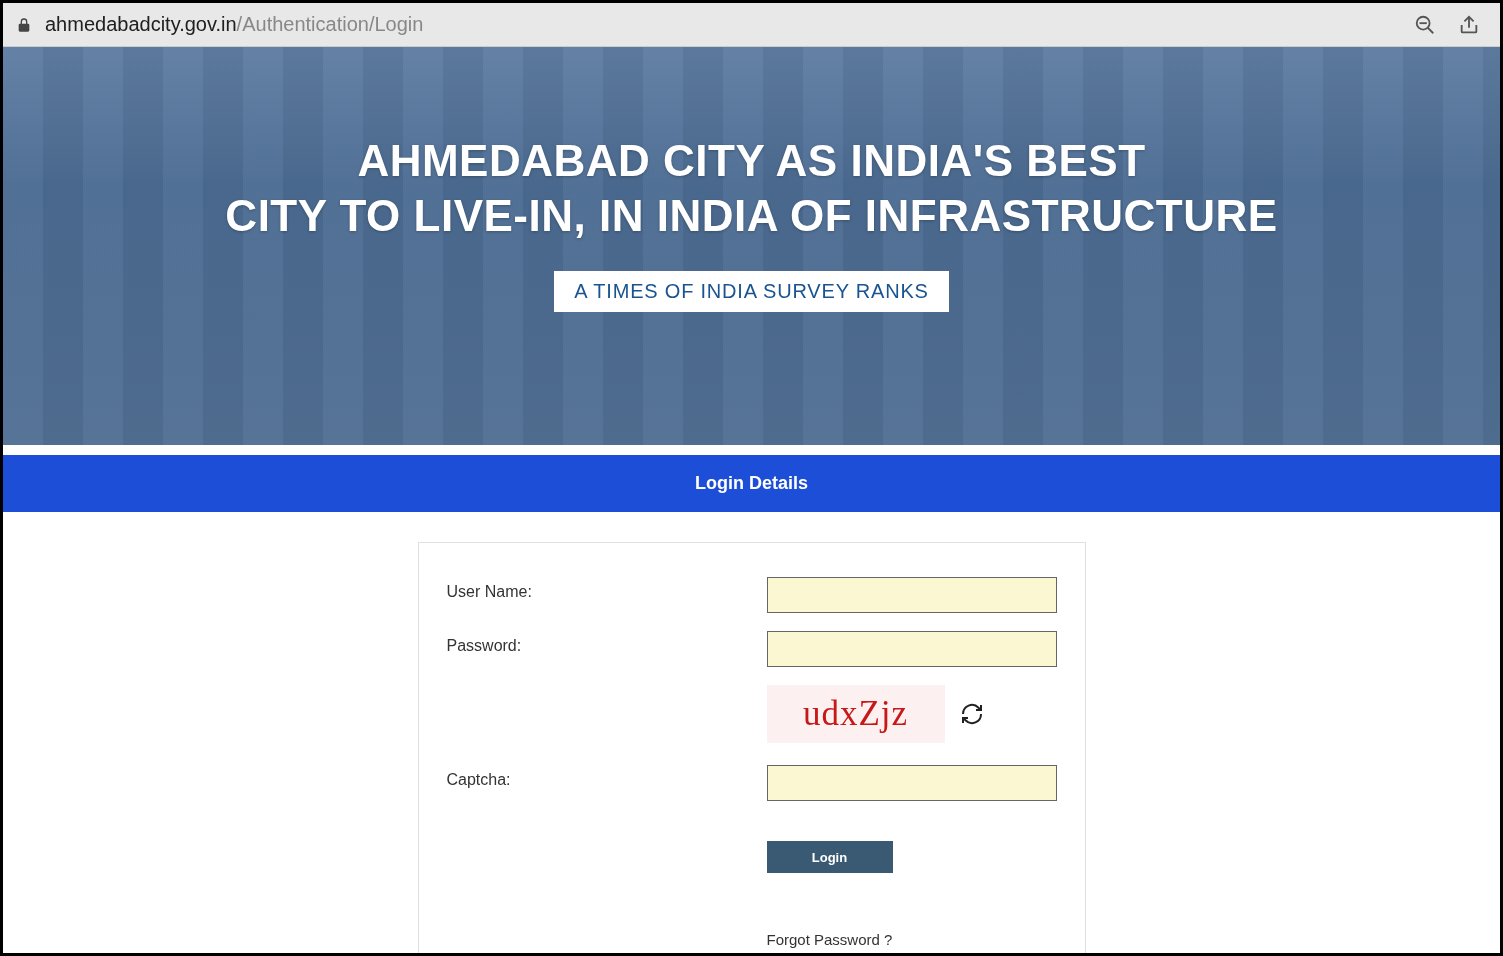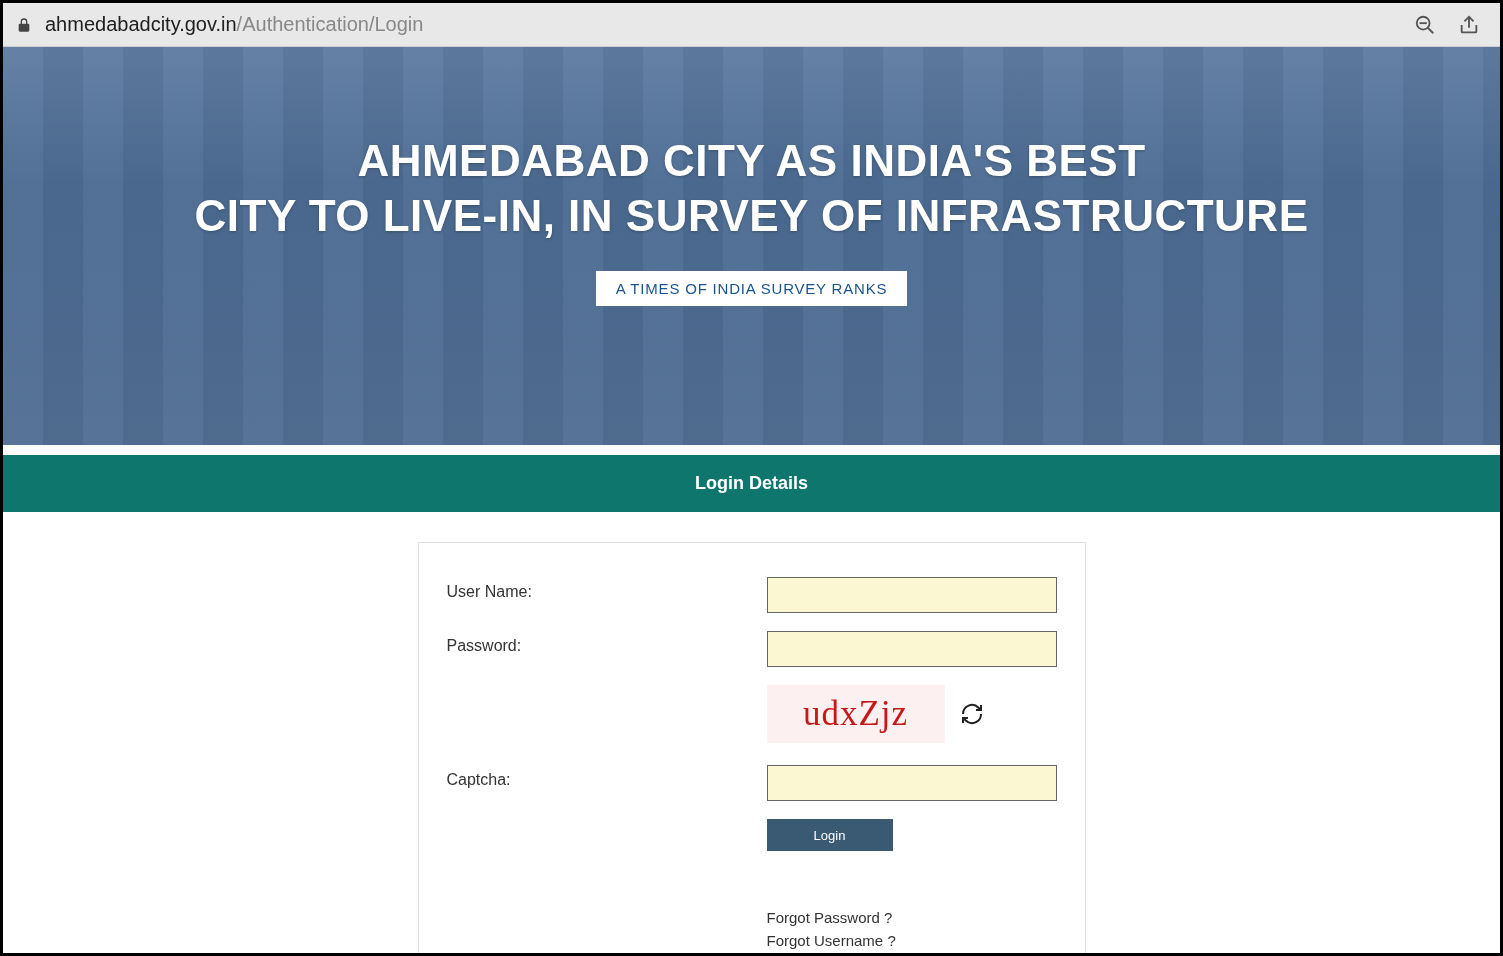--- a/index.html
+++ b/index.html
@@ -74,29 +74,29 @@
       text-align: center;
       line-height: 1.25;
       letter-spacing: 0.5px;
       text-shadow: 0 1px 3px rgba(0,0,0,0.25);
       position:relative;
     }
     .hero-badge {
       margin-top: 28px;
       background: #fff;
       color: #1a5490;
-      font-size: 15px;
+      font-size: 20px;
       font-weight: 500;
       padding: 9px 20px;
       letter-spacing: 0.8px;
       position:relative;
     }
     .white-gap { height: 10px; background:#fff; }
     .login-header {
-      background: #0f766e;
+      background: #1d4ed8;
       color: #fff;
       text-align: center;
       font-size: 18px;
       font-weight: 700;
       padding: 18px 0;
     }
     .form-area {
       display: flex;
       justify-content: center;
       padding-top: 30px;
@@ -151,27 +151,28 @@
       letter-spacing: 1px;
     }
     .refresh-btn {
       width: 26px; height: 26px;
       display:flex; align-items:center; justify-content:center;
       cursor:pointer;
       color:#222;
     }
     .login-btn {
       margin-left: 320px;
+      margin-top: 22px;
       width: 126px;
       height: 32px;
       background: #3a5a73;
       color: #fff;
       border: none;
       font-size: 13px;
-      font-weight: 400;
+      font-weight: 700;
       cursor: pointer;
     }
     .links-block {
       margin-left: 320px;
       margin-top: 56px;
       font-size: 15px;
       line-height: 1.5;
     }
     .link-text { color: #333; cursor:pointer; }
   </style>
@@ -201,21 +202,21 @@
           <path d="M12 3v12"></path>
           <path d="M7 8l5-5 5 5"></path>
         </svg>
     </span>
   </div>
 </div>
 
 <div class="hero">
   <div class="hero-title">
     <div>AHMEDABAD CITY AS INDIA'S BEST</div>
-    <div>CITY TO LIVE-IN, IN SURVEY OF INFRASTRUCTURE</div>
+    <div>CITY TO LIVE-IN, IN INDIA OF INFRASTRUCTURE</div>
   </div>
   <div class="hero-badge">A TIMES OF INDIA SURVEY RANKS</div>
 </div>
 
 <div class="white-gap"></div>
 
 <div class="login-header">Login Details</div>
 
 <div class="form-area">
   <div class="form-card">

